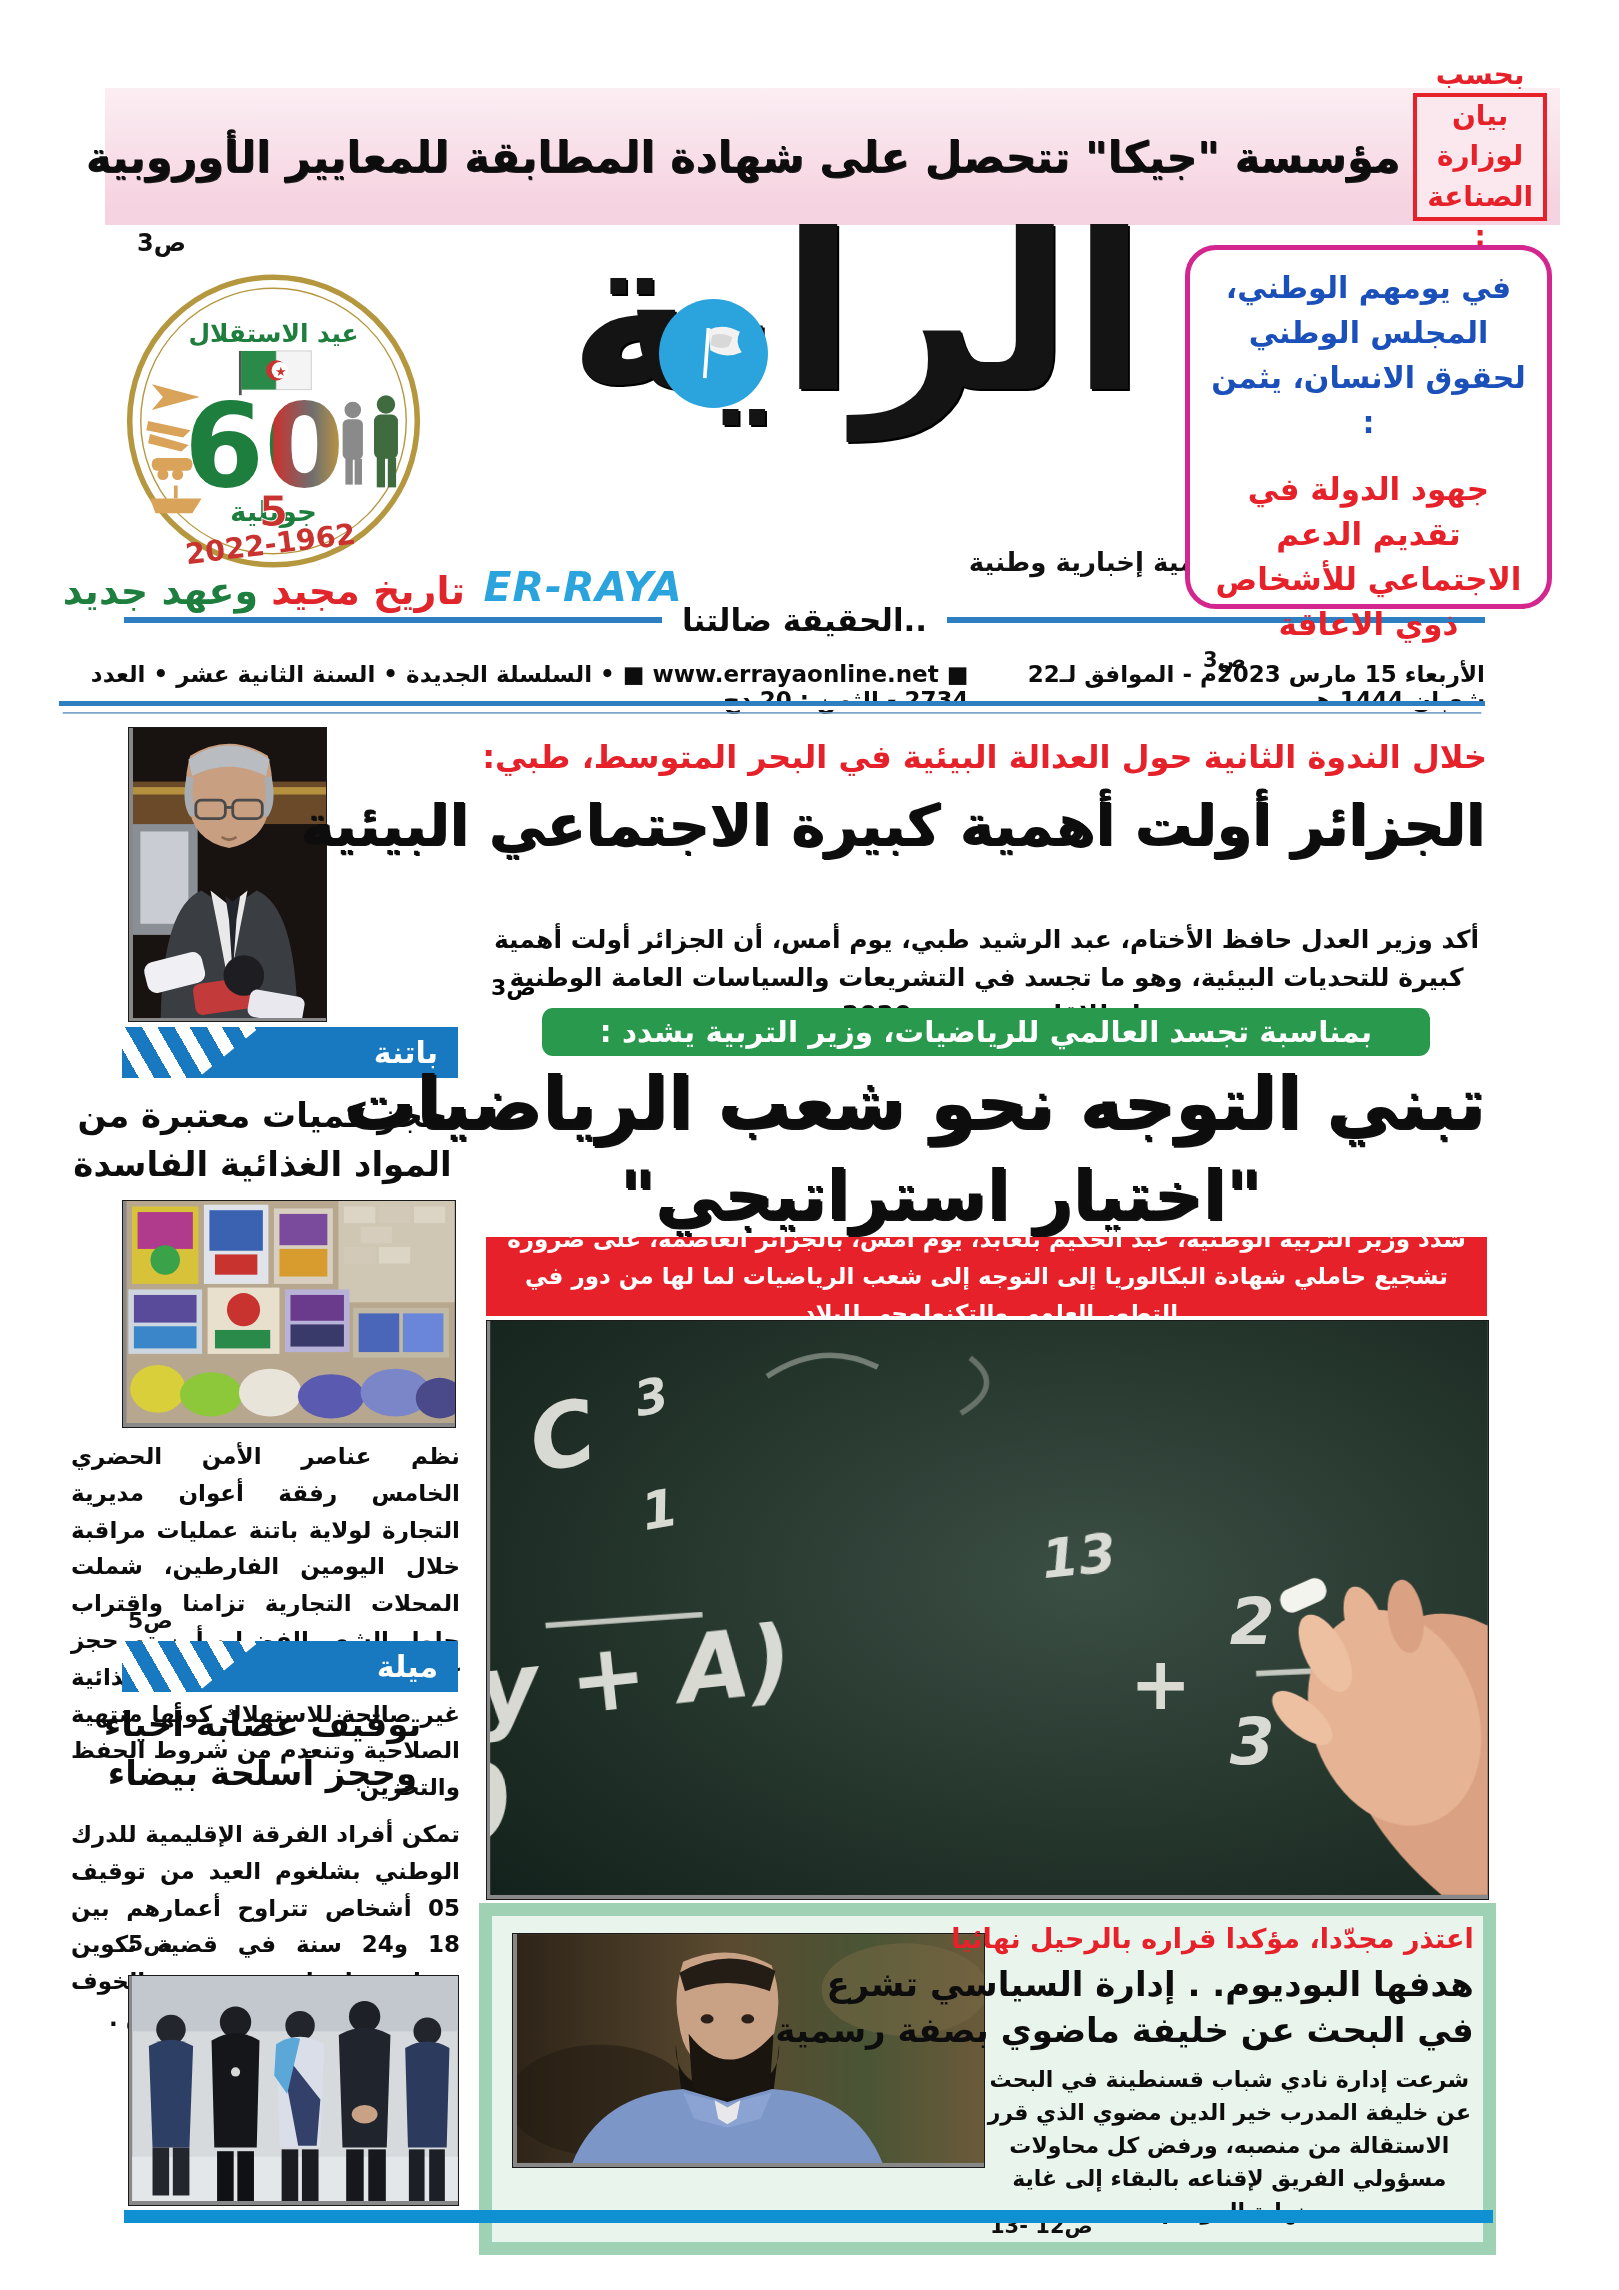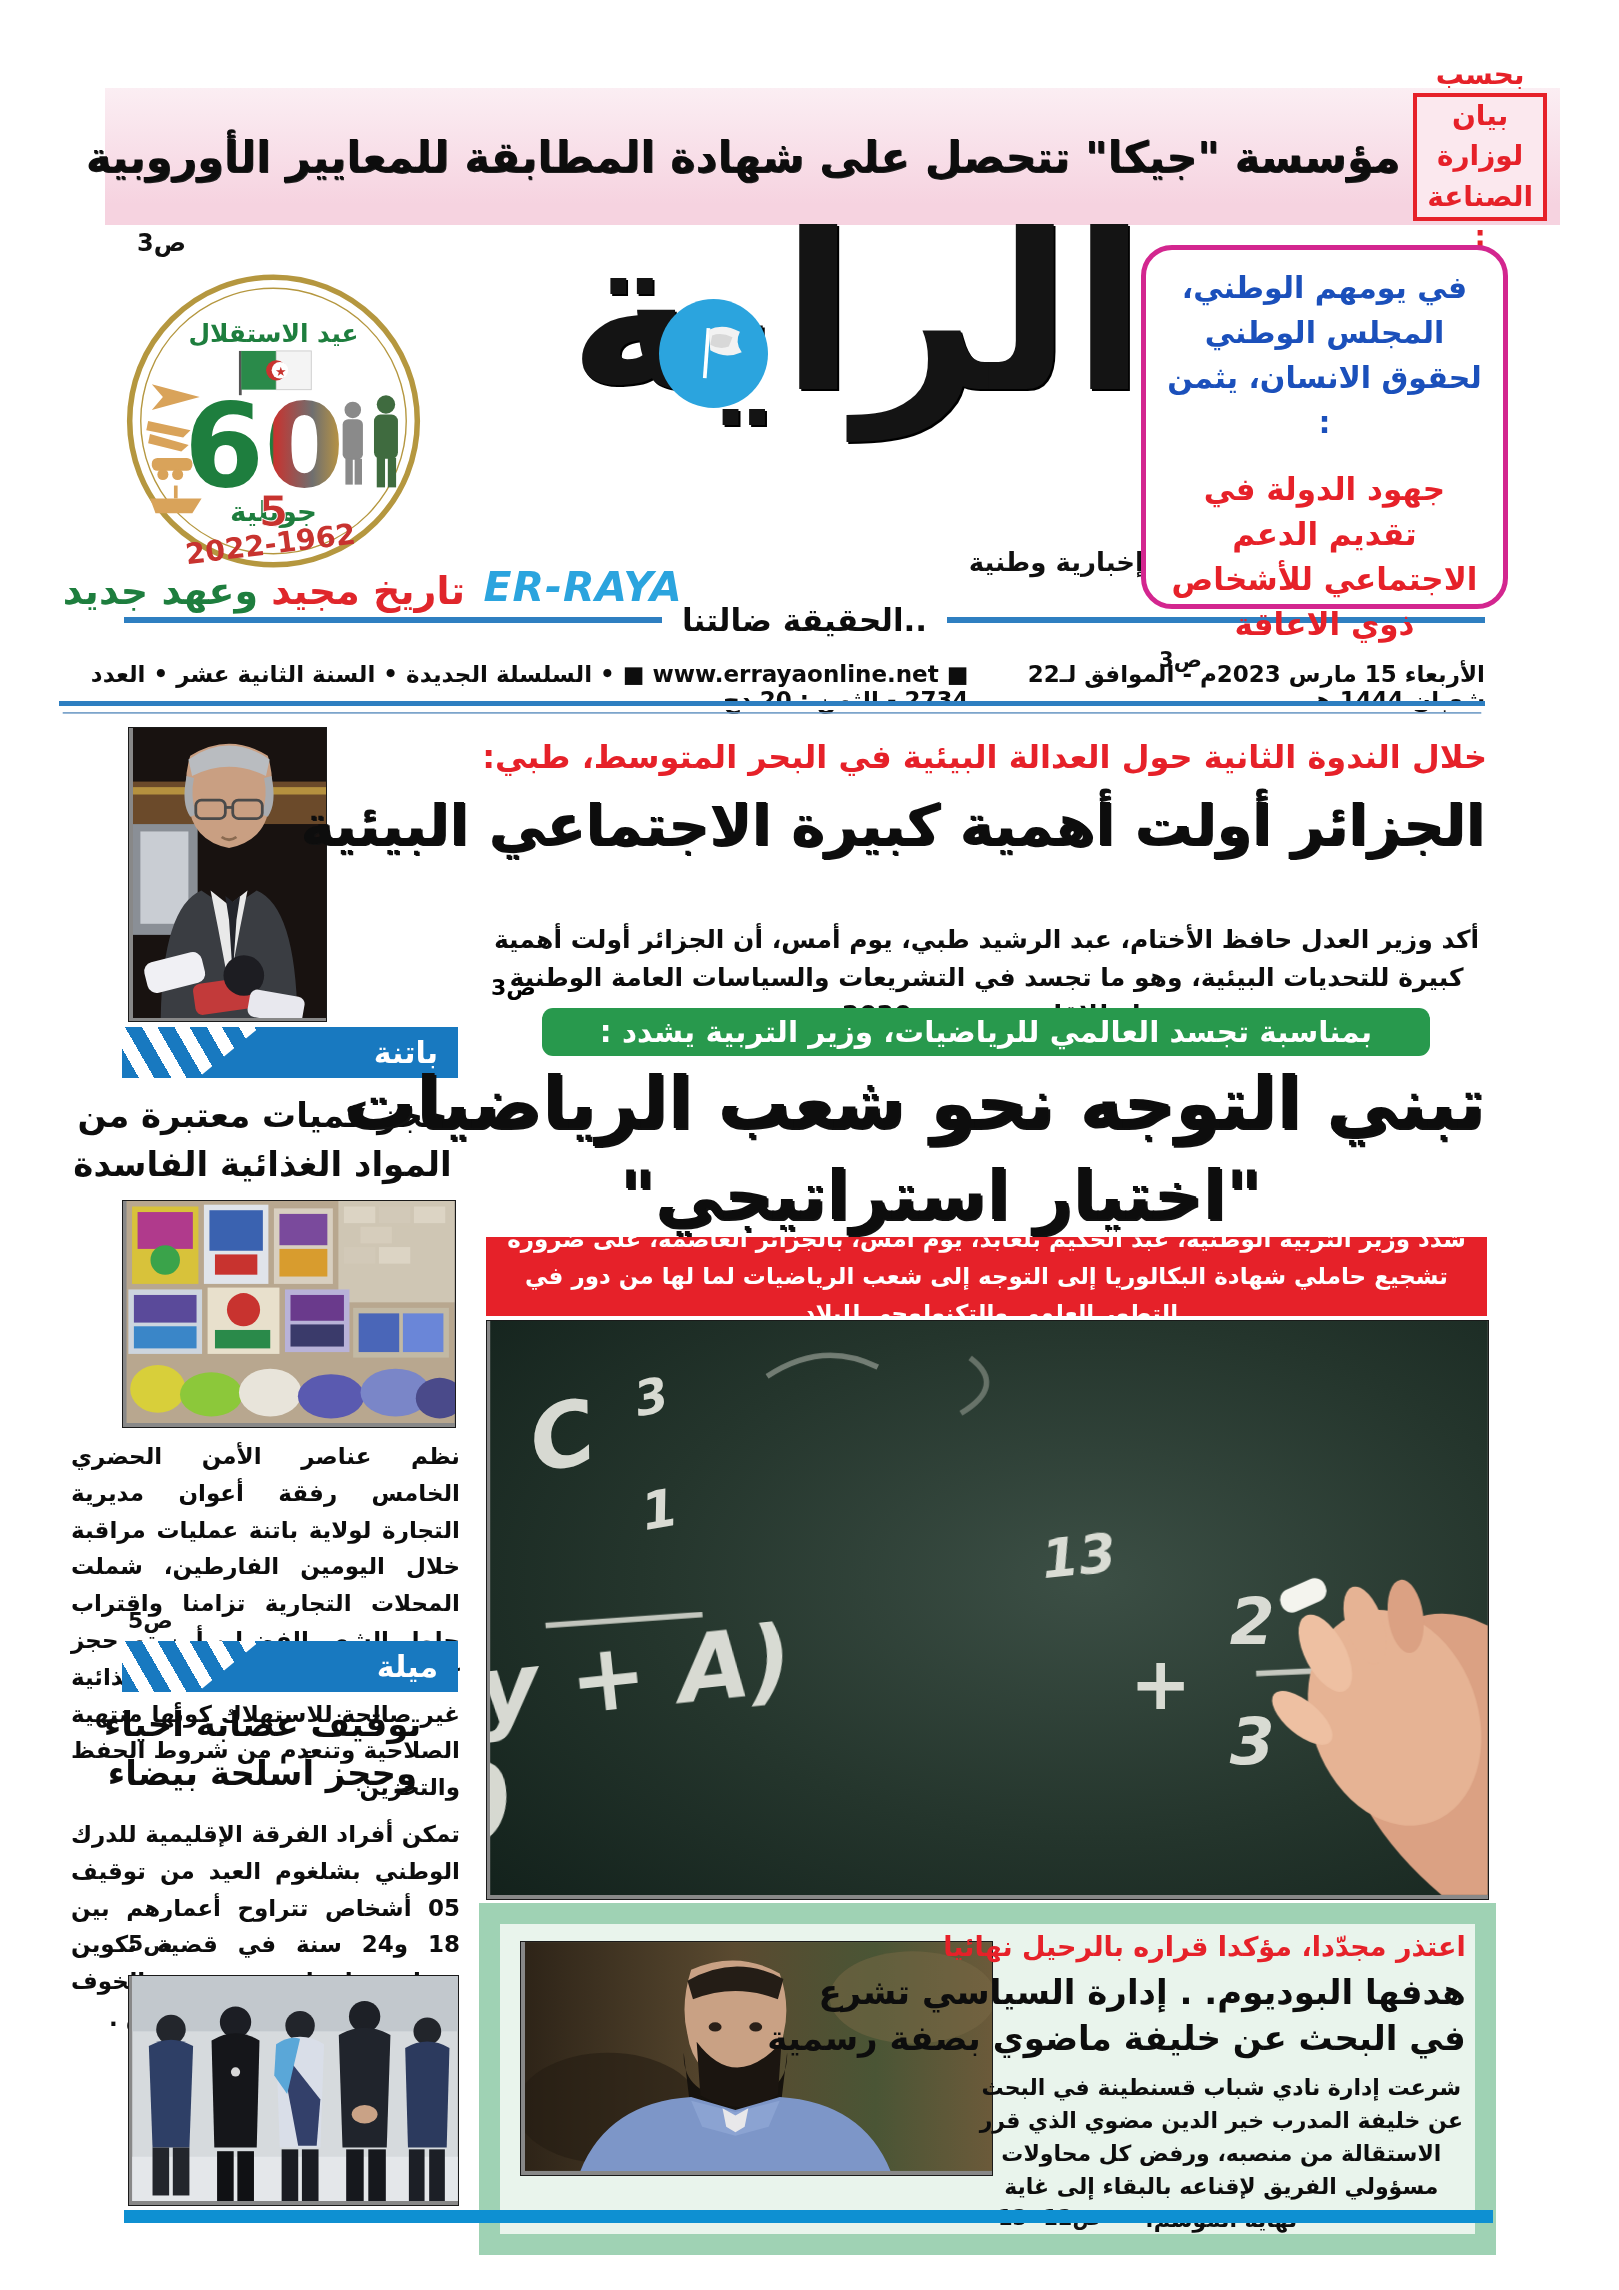--- a/index.html
+++ b/index.html
@@ -32,21 +32,21 @@
   .logo-circle{position:absolute;left:180px;top:57px;width:109px;height:109px;border-radius:50%;
     background:#2ba4de;display:flex;align-items:center;justify-content:center;}
   .logo-latin{position:absolute;left:4.6px;top:321px;font-size:41px;font-weight:900;font-style:italic;
     color:#2ba4de;letter-spacing:0.9px;direction:ltr;}
   .logo-sub{position:absolute;right:-4.6px;top:305px;font-size:26px;font-weight:bold;color:#111;}
   .logo-tagline-row{left:125px;top:602px;width:1361px;display:flex;align-items:center;gap:20px;}
   .logo-tagline-row .rule{flex:1;height:6.5px;background:#2e7fc1;}
   .logo-tagline-row .txt{font-size:31px;font-weight:900;color:#0d0d0d;white-space:nowrap;}
 
   
-  .rights-box{left:1142px;top:245px;width:367px;height:364px;border:5.5px solid #d3268f;border-radius:31px;
+  .rights-box{left:1186px;top:245px;width:367px;height:364px;border:5.5px solid #d3268f;border-radius:31px;
     background:#fff;padding:14.8px 13px 7.4px;box-sizing:border-box;text-align:center;}
   .rights-box .blue{color:#1b50bb;font-weight:900;font-size:30px;line-height:1.5;}
   .rights-box .red{color:#e62129;font-weight:900;font-size:31px;line-height:1.45;margin-top:22px;}
   .rights-box .pageref{text-align:left;font-size:21px;font-weight:bold;color:#111;margin-top:1.8px;}
 
   
   .dateline{left:60px;top:661px;width:1426px;display:flex;justify-content:space-between;align-items:center;
     font-size:23px;font-weight:bold;color:#0d0d0d;}
   .dateline-rule{left:60px;top:701px;width:1426px;height:4.6px;background:#2e7fc1;border-bottom:4.6px solid #fff;
     box-shadow:0 7.4px 0 -3.7px #6f9cc6;}
@@ -82,21 +82,21 @@
   .green-bar{left:543px;top:1008px;width:888px;height:48px;background:#28994d;border-radius:11px;
     display:flex;align-items:center;justify-content:center;color:#fff;font-weight:900;font-size:29.5px;white-space:nowrap;}
   .edu-headline1{left:397px;top:1061px;width:1089px;text-align:center;font-weight:900;font-size:72px;color:#0d0d0d;white-space:nowrap;letter-spacing:-1.8px;text-shadow:1.8px 1.8px 0 #111;}
   .edu-headline2{left:397px;top:1156px;width:1089px;text-align:center;font-weight:900;font-size:68px;color:#0d0d0d;white-space:nowrap;letter-spacing:-1.8px;text-shadow:1.8px 1.8px 0 #111;}
   .edu-redbox{left:487px;top:1237px;width:1001px;height:79px;background:#e62129;color:#fff;
     display:flex;align-items:center;justify-content:center;text-align:center;
     font-size:23px;font-weight:900;line-height:1.6;padding:0 13px;box-sizing:border-box;}
   .photo-chalkboard{left:487px;top:1320px;width:1001px;height:578px;}
 
   
-  .sport-panel{left:480px;top:1903px;width:1017px;height:352px;background:#9fd2b4;padding:21px;box-sizing:border-box;}
+  .sport-panel{left:480px;top:1903px;width:1017px;height:352px;background:#9fd2b4;padding:13px;box-sizing:border-box;}
   .sport-inner{position:relative;width:100%;height:100%;background:#e9f4ec;}
   .photo-coach{position:absolute;left:20px;top:16.6px;width:471px;height:233px;}
   .sport-text{position:absolute;right:9.2px;top:7.4px;width:489px;text-align:center;}
   .sport-kicker{color:#e62129;font-weight:900;font-size:27px;white-space:nowrap;}
   .sport-headline{margin-top:7.4px;font-weight:900;font-size:34px;line-height:1.35;color:#0d0d0d;white-space:nowrap;letter-spacing:-0.9px;}
   .sport-body{margin-top:9.2px;font-size:22px;font-weight:bold;color:#0d0d0d;line-height:1.5;}
   .sport-pageref{position:absolute;left:498px;bottom:3.7px;font-size:21px;font-weight:bold;color:#111;}
 
   .bottom-bar{left:125px;top:2210px;width:1369px;height:13px;background:#0e90d2;}
 </style>

